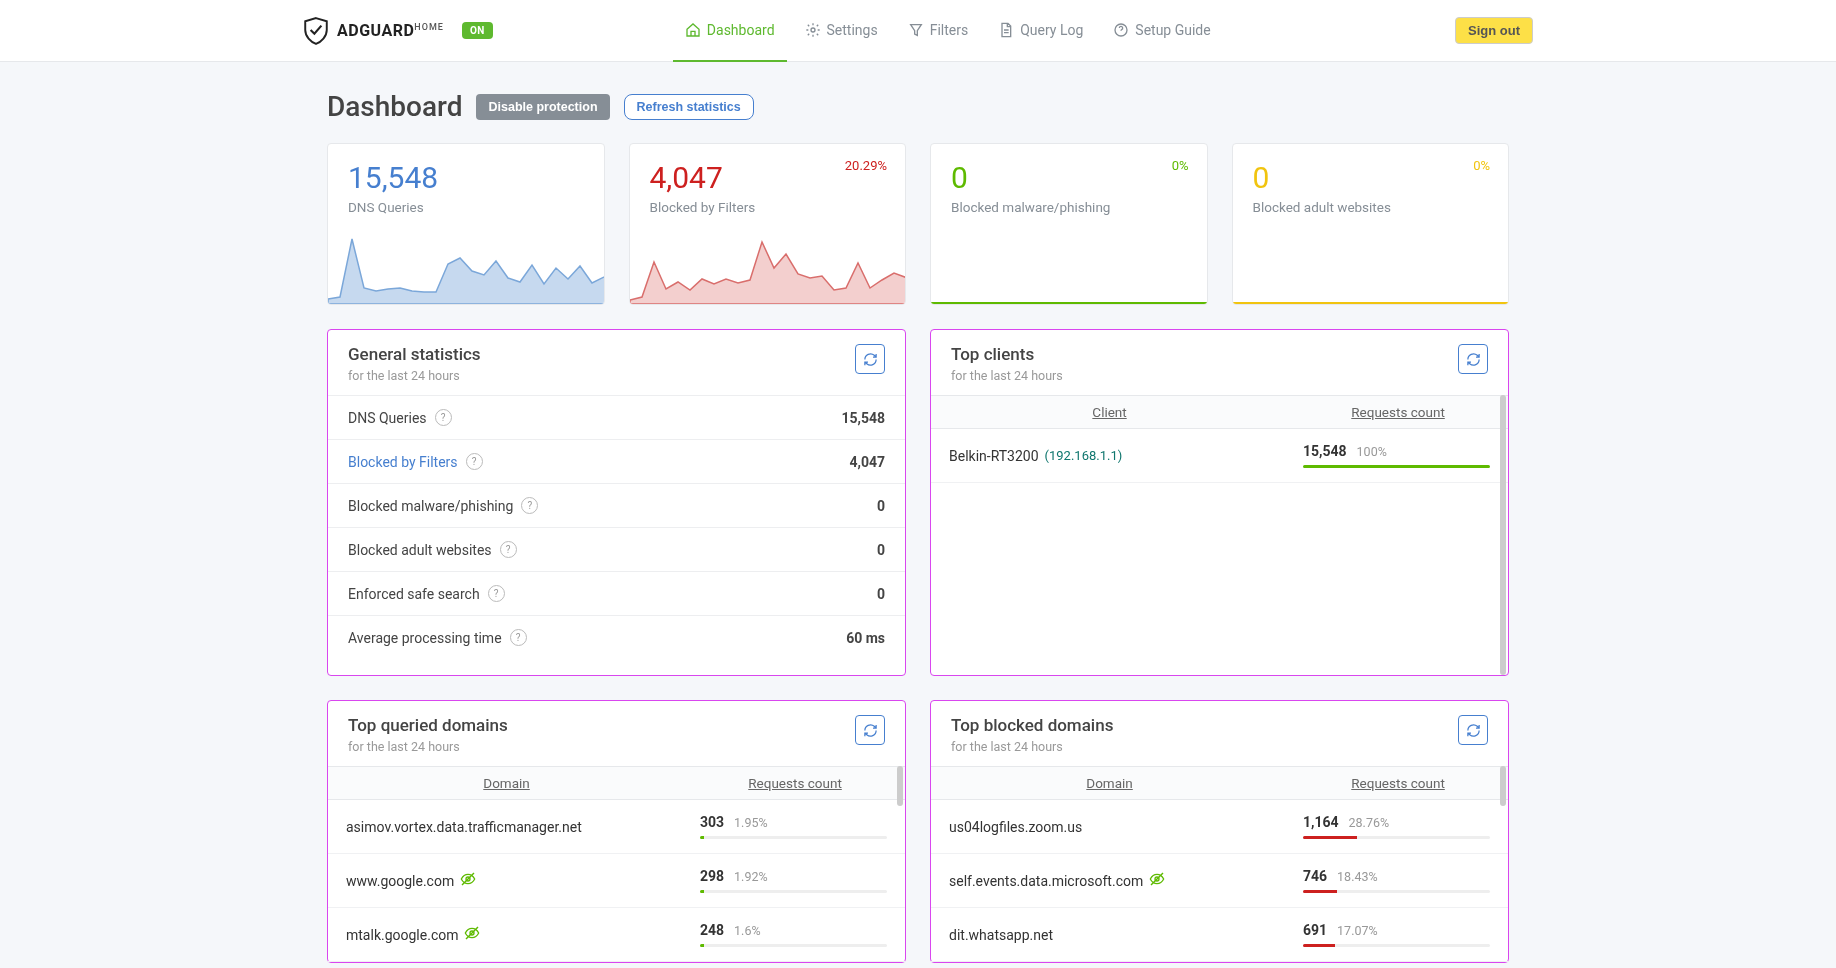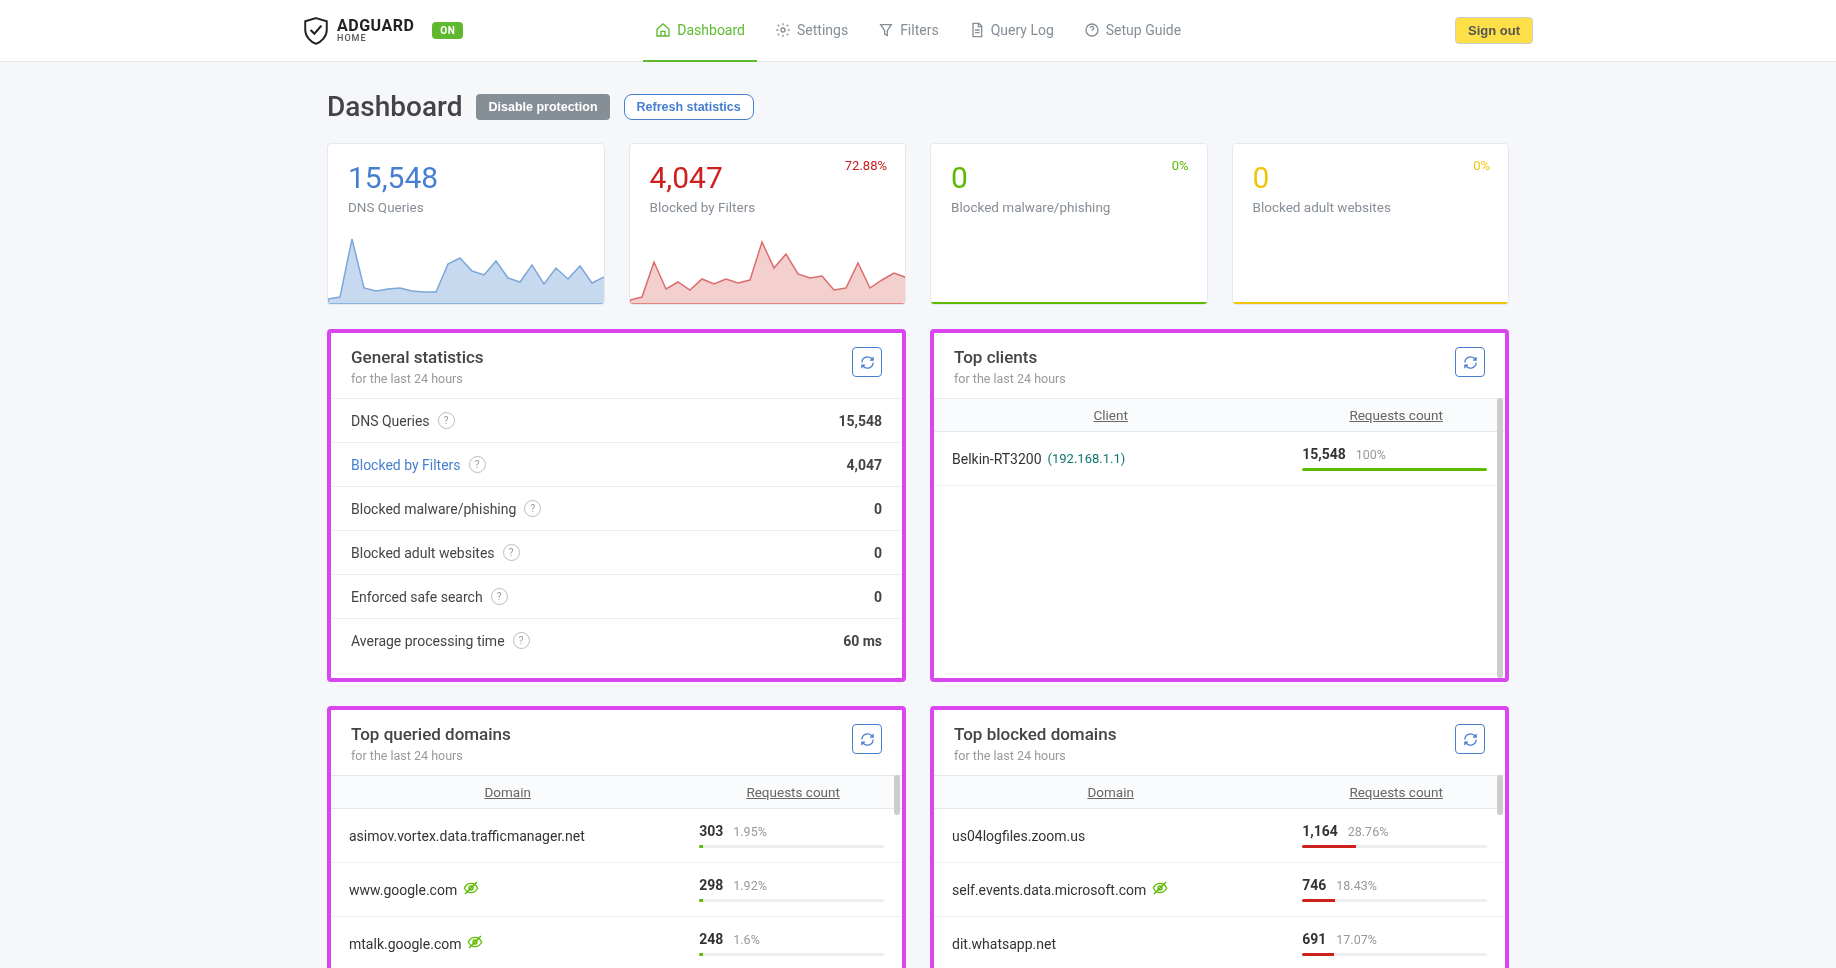--- a/index.html
+++ b/index.html
@@ -3,21 +3,21 @@
 <meta charset="utf-8">
 <style>
   * { box-sizing: border-box; margin: 0; padding: 0; }
   body { font-family: -apple-system, BlinkMacSystemFont, "Segoe UI", Roboto, sans-serif; background: #f5f7fa; color: #333; font-size: 14px; }
   
   
   .topbar { background: #fff; border-bottom: 1px solid #e6e8eb; height: 62px; display: flex; align-items: center; padding: 0 24px; }
   .topbar-inner { width: 100%; max-width: 1230px; margin: 0 auto; display: flex; align-items: center; }
   .logo { display: flex; align-items: center; gap: 8px; font-weight: 700; font-size: 16px; color: #222; letter-spacing: 0.5px; }
   .logo-icon { width: 26px; height: 28px; }
-  .logo-text { display: flex; flex-direction: column; line-height: 1; }
+  .logo-text { display: flex; flex-direction: row; line-height: 1; }
   .logo-sub { font-size: 9px; font-weight: 500; letter-spacing: 1px; color: #555; }
   .badge-on { background: #5eb92f; color: #fff; font-size: 10px; font-weight: 700; padding: 3px 8px; border-radius: 4px; margin-left: 10px; }
   
   .nav { display: flex; gap: 6px; margin-left: 180px; }
   .nav-item { display: flex; align-items: center; gap: 6px; padding: 0 12px; height: 62px; color: #868e96; font-size: 14px; cursor: pointer; border-bottom: 2px solid transparent; margin-bottom: -1px; }
   .nav-item.active { color: #5eb92f; border-bottom-color: #5eb92f; }
   .nav-item svg { width: 16px; height: 16px; }
   
   .signout { margin-left: auto; border: 1px solid #ccc; background: #fde047; padding: 5px 12px; font-size: 13px; border-radius: 4px; cursor: pointer; color: #555; font-weight: 600; }
   
@@ -37,21 +37,21 @@
   .stat-pct { position: absolute; top: 14px; right: 18px; font-size: 13px; }
   .c-blue { color: #467fcf; }
   .c-red { color: #cd201f; }
   .c-green { color: #5eba00; }
   .c-yellow { color: #f1c40f; }
   .stat-chart { position: absolute; bottom: 0; left: 0; right: 0; height: 70px; }
   .stat-bar { position: absolute; bottom: 0; left: 0; right: 0; height: 2px; }
   
   
   .panels-row { display: flex; gap: 24px; margin-bottom: 24px; }
-  .panel { flex: 1; background: #fff; border: 4px solid #d946ef; border-radius: 4px; }
+  .panel { flex: 1; background: #fff; border: 1px solid #d946ef; border-radius: 4px; }
   .panel-head { display: flex; justify-content: space-between; align-items: flex-start; padding: 14px 20px 12px; }
   .panel-title { font-size: 17px; font-weight: 500; color: #444; }
   .panel-sub { font-size: 12.5px; color: #999; margin-top: 4px; }
   .btn-reload { width: 30px; height: 30px; border: 1px solid #467fcf; background: #fff; border-radius: 4px; display: flex; align-items: center; justify-content: center; cursor: pointer; color: #467fcf; }
   .btn-reload svg { width: 15px; height: 15px; }
   
   .gen-row { display: flex; justify-content: space-between; align-items: center; padding: 13px 20px; border-top: 1px solid #edeef0; }
   .gen-label { display: flex; align-items: center; gap: 8px; color: #444; }
   .gen-label.link { color: #467fcf; cursor: pointer; }
   .gen-val { font-weight: 700; color: #444; }
@@ -143,21 +143,21 @@
     <div class="stat-card">
       <div class="stat-head">
         <div class="stat-num c-blue">15,548</div>
         <div class="stat-label">DNS Queries</div>
       </div>
       <svg class="stat-chart" viewBox="0 0 280 70" preserveAspectRatio="none">
         <path d="M0,65 L12,63 L24,5 L36,54 L48,57 L60,55 L72,54 L84,57 L96,58 L108,58 L120,30 L132,24 L144,37 L156,41 L168,27 L180,44 L192,48 L204,31 L216,50 L228,34 L240,45 L252,32 L264,49 L280,41 L280,70 L0,70 Z" fill="#c6d9ef" stroke="#7ba7d9" stroke-width="1.5"></path>
       </svg>
     </div>
     <div class="stat-card">
-      <div class="stat-pct c-red">72.88%</div>
+      <div class="stat-pct c-red">20.29%</div>
       <div class="stat-head">
         <div class="stat-num c-red">4,047</div>
         <div class="stat-label">Blocked by Filters</div>
       </div>
       <svg class="stat-chart" viewBox="0 0 280 70" preserveAspectRatio="none">
         <path d="M0,66 L12,63 L24,28 L36,55 L48,48 L60,56 L72,45 L84,50 L96,45 L108,49 L120,46 L132,8 L144,34 L156,20 L168,40 L180,44 L192,42 L204,56 L216,54 L228,29 L240,54 L252,46 L264,39 L280,45 L280,70 L0,70 Z" fill="#f3cfce" stroke="#d96e6c" stroke-width="1.5"></path>
       </svg>
     </div>
     <div class="stat-card">
       <div class="stat-pct c-green">0%</div>

